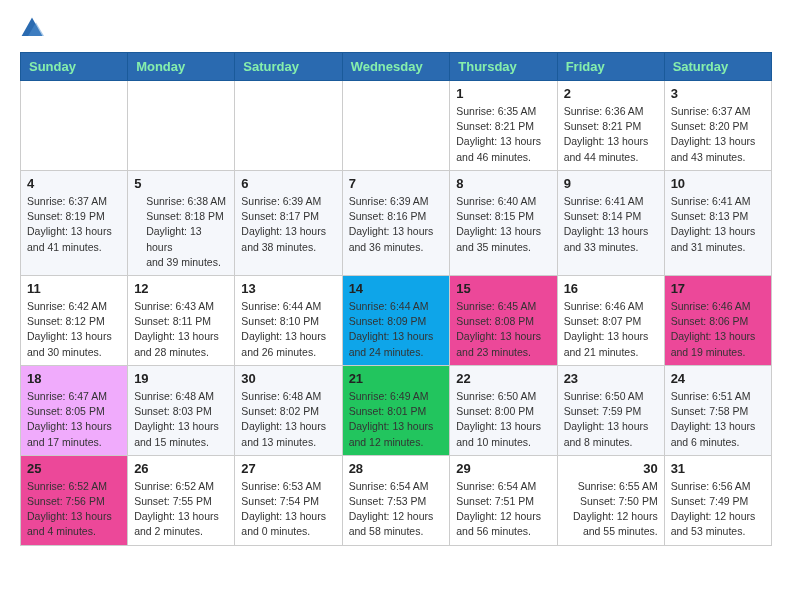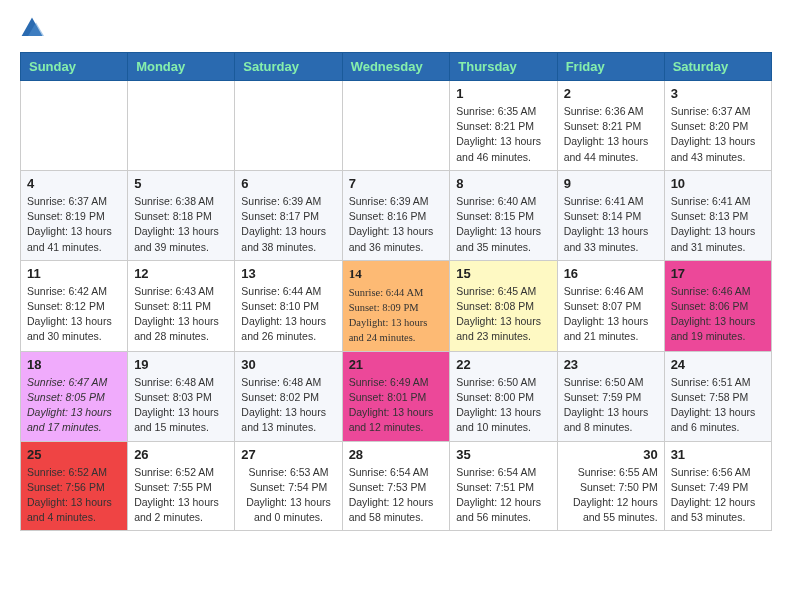--- a/index.html
+++ b/index.html
@@ -160,21 +160,21 @@
       <tr>
         <td style="background-color: rgb(245, 247, 251);">
           <span class="day-number">4</span>
           <div class="day-info" style="white-space: pre-line;">Sunrise: 6:37 AM
 Sunset: 8:19 PM
 Daylight: 13 hours
 and 41 minutes.</div>
         </td>
         <td style="background-color: rgb(245, 247, 251);">
           <span class="day-number">5</span>
-          <div class="day-info" style="white-space: pre-line;">Sunrise: 6:38 AM
+          <div class="day-info" style="white-space: pre-line; margin-left: 12px;">Sunrise: 6:38 AM
 Sunset: 8:18 PM
 Daylight: 13 hours
 and 39 minutes.</div>
         </td>
         <td style="background-color: rgb(245, 247, 251);">
           <span class="day-number">6</span>
           <div class="day-info" style="white-space: pre-line;">Sunrise: 6:39 AM
 Sunset: 8:17 PM
 Daylight: 13 hours
 and 38 minutes.</div>
@@ -223,28 +223,28 @@
 Daylight: 13 hours
 and 28 minutes.</div>
         </td>
         <td style="background-color: rgb(255, 255, 255);">
           <span class="day-number">13</span>
           <div class="day-info" style="white-space: pre-line;">Sunrise: 6:44 AM
 Sunset: 8:10 PM
 Daylight: 13 hours
 and 26 minutes.</div>
         </td>
-        <td style="background-color: #fdba74; font-family: Liberation Serif, serif;">
+        <td style="background-color: #0ea5e9;">
           <span class="day-number">14</span>
           <div class="day-info" style="white-space: pre-line;">Sunrise: 6:44 AM
 Sunset: 8:09 PM
 Daylight: 13 hours
 and 24 minutes.</div>
         </td>
-        <td style="background-color: #fef9c3;">
+        <td style="background-color: #ec4899;">
           <span class="day-number">15</span>
           <div class="day-info" style="white-space: pre-line;">Sunrise: 6:45 AM
 Sunset: 8:08 PM
 Daylight: 13 hours
 and 23 minutes.</div>
         </td>
         <td style="background-color: rgb(255, 255, 255);">
           <span class="day-number">16</span>
           <div class="day-info" style="white-space: pre-line;">Sunrise: 6:46 AM
 Sunset: 8:07 PM
@@ -255,40 +255,40 @@
           <span class="day-number">17</span>
           <div class="day-info" style="white-space: pre-line;">Sunrise: 6:46 AM
 Sunset: 8:06 PM
 Daylight: 13 hours
 and 19 minutes.</div>
         </td>
       </tr>
       <tr>
         <td style="background-color: #f0abfc;">
           <span class="day-number">18</span>
-          <div class="day-info" style="white-space: pre-line; font-style: italic;">Sunrise: 6:47 AM
+          <div class="day-info" style="white-space: pre-line;">Sunrise: 6:47 AM
 Sunset: 8:05 PM
 Daylight: 13 hours
 and 17 minutes.</div>
         </td>
         <td style="background-color: rgb(245, 247, 251);">
           <span class="day-number">19</span>
           <div class="day-info" style="white-space: pre-line;">Sunrise: 6:48 AM
 Sunset: 8:03 PM
 Daylight: 13 hours
 and 15 minutes.</div>
         </td>
         <td style="background-color: rgb(245, 247, 251);">
           <span class="day-number">30</span>
           <div class="day-info" style="white-space: pre-line;">Sunrise: 6:48 AM
 Sunset: 8:02 PM
 Daylight: 13 hours
 and 13 minutes.</div>
         </td>
-        <td style="background-color: #ec4899; margin-top: 28px;">
+        <td style="background-color: #22c55e; margin-top: 28px;">
           <span class="day-number">21</span>
           <div class="day-info" style="white-space: pre-line;">Sunrise: 6:49 AM
 Sunset: 8:01 PM
 Daylight: 13 hours
 and 12 minutes.</div>
         </td>
         <td style="background-color: rgb(245, 247, 251);">
           <span class="day-number">22</span>
           <div class="day-info" style="white-space: pre-line;">Sunrise: 6:50 AM
 Sunset: 8:00 PM
@@ -304,50 +304,50 @@
         </td>
         <td style="background-color: rgb(245, 247, 251);">
           <span class="day-number">24</span>
           <div class="day-info" style="white-space: pre-line;">Sunrise: 6:51 AM
 Sunset: 7:58 PM
 Daylight: 13 hours
 and 6 minutes.</div>
         </td>
       </tr>
       <tr>
-        <td style="background-color: #ef4444;">
+        <td style="background-color: #ec4899;">
           <span class="day-number">25</span>
           <div class="day-info" style="white-space: pre-line;">Sunrise: 6:52 AM
 Sunset: 7:56 PM
 Daylight: 13 hours
 and 4 minutes.</div>
         </td>
         <td style="background-color: rgb(255, 255, 255); margin-top: 32px;">
           <span class="day-number">26</span>
           <div class="day-info" style="white-space: pre-line;">Sunrise: 6:52 AM
 Sunset: 7:55 PM
 Daylight: 13 hours
 and 2 minutes.</div>
         </td>
         <td style="background-color: rgb(255, 255, 255);">
           <span class="day-number">27</span>
-          <div class="day-info" style="white-space: pre-line; text-align: center;">Sunrise: 6:53 AM
+          <div class="day-info" style="white-space: pre-line;">Sunrise: 6:53 AM
 Sunset: 7:54 PM
 Daylight: 13 hours
 and 0 minutes.</div>
         </td>
         <td style="background-color: rgb(255, 255, 255);">
           <span class="day-number">28</span>
           <div class="day-info" style="white-space: pre-line;">Sunrise: 6:54 AM
 Sunset: 7:53 PM
 Daylight: 12 hours
 and 58 minutes.</div>
         </td>
         <td style="background-color: rgb(255, 255, 255);">
-          <span class="day-number">35</span>
+          <span class="day-number">29</span>
           <div class="day-info" style="white-space: pre-line;">Sunrise: 6:54 AM
 Sunset: 7:51 PM
 Daylight: 12 hours
 and 56 minutes.</div>
         </td>
         <td style="background-color: rgb(255, 255, 255); text-align: right;">
           <span class="day-number">30</span>
           <div class="day-info" style="white-space: pre-line;">Sunrise: 6:55 AM
 Sunset: 7:50 PM
 Daylight: 12 hours

